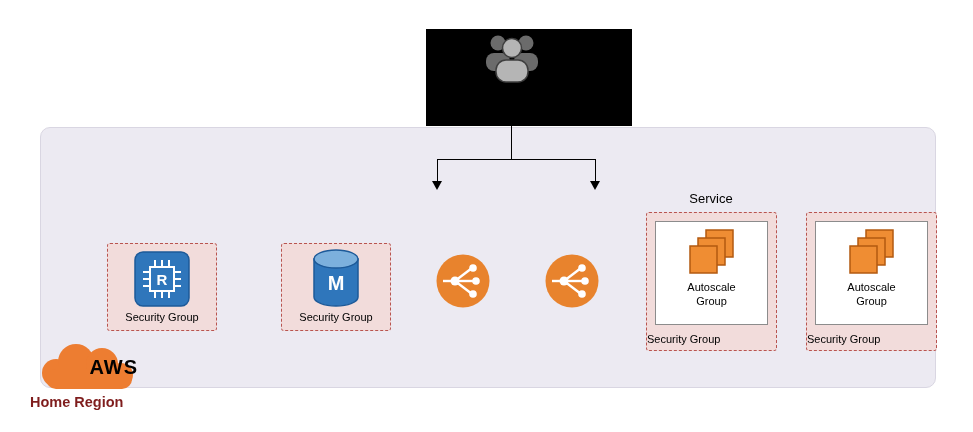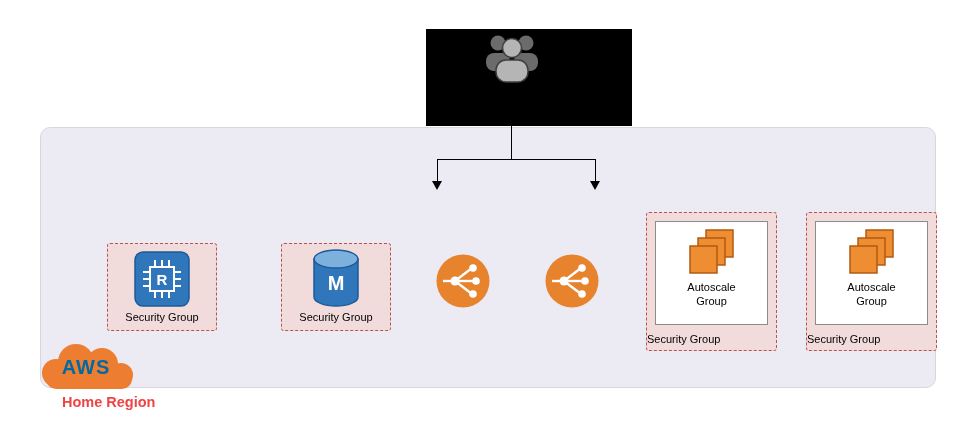--- a/index.html
+++ b/index.html
@@ -47,26 +47,26 @@
     box-sizing:border-box; background:#ffffff; border:1px solid #8c8c8c;
     text-align:center;
   }
   .autoscale-box svg { margin-top:7px; }
   .autoscale-label {
     width:66px; margin:2px auto 0 auto;
     font-size:11px; line-height:1.25; color:#000000;
   }
   .aws-cloud { position:absolute; left:34px; top:340px; }
   .aws-cloud-text {
-    position:absolute; left:34px; top:356px; width:104px; text-align:center;
-    color:#0369a1; font-size:20px; font-weight:bold; letter-spacing:1px;
+    position:absolute; left:34px; top:356px; width:104px; text-align:right;
+    color:#000000; font-size:20px; font-weight:bold; letter-spacing:1px;
   }
   .region-label {
     position:absolute; left:30px; top:394px;
-    font-size:14.5px; font-weight:bold; color:#ef4444;margin-left:32px;
+    font-size:14.5px; font-weight:bold; color:#7f1d1d;
   }
 </style>
 </head>
 <body>
 
 <div class="canvas">
 
   <div class="users-box"></div>
   <svg class="users-icon" width="60" height="54" viewBox="0 0 60 54">
     <g fill="#6b6b6b">
@@ -147,20 +147,21 @@
       <line x1="19" y1="27" x2="36" y2="40"></line>
     </g>
     <g fill="#ffffff">
       <circle cx="19" cy="27" r="4.5"></circle>
       <circle cx="37" cy="14" r="3.8"></circle>
       <circle cx="40" cy="27" r="3.8"></circle>
       <circle cx="37" cy="40" r="3.8"></circle>
     </g>
   </svg>
 
+  <div class="service-title" style="left:631px; top:191px;">Service</div>
   <div class="service-box" style="left:646px; top:212px;">
     <div class="autoscale-box">
       <svg width="46" height="46" viewBox="0 0 46 46">
         <g fill="#ef8d33" stroke="#b35a11" stroke-width="1.5">
           <rect x="17" y="1" width="27" height="27"></rect>
           <rect x="9" y="9" width="27" height="27"></rect>
           <rect x="1" y="17" width="27" height="27"></rect>
         </g>
       </svg>
       <div class="autoscale-label">Autoscale Group</div>

